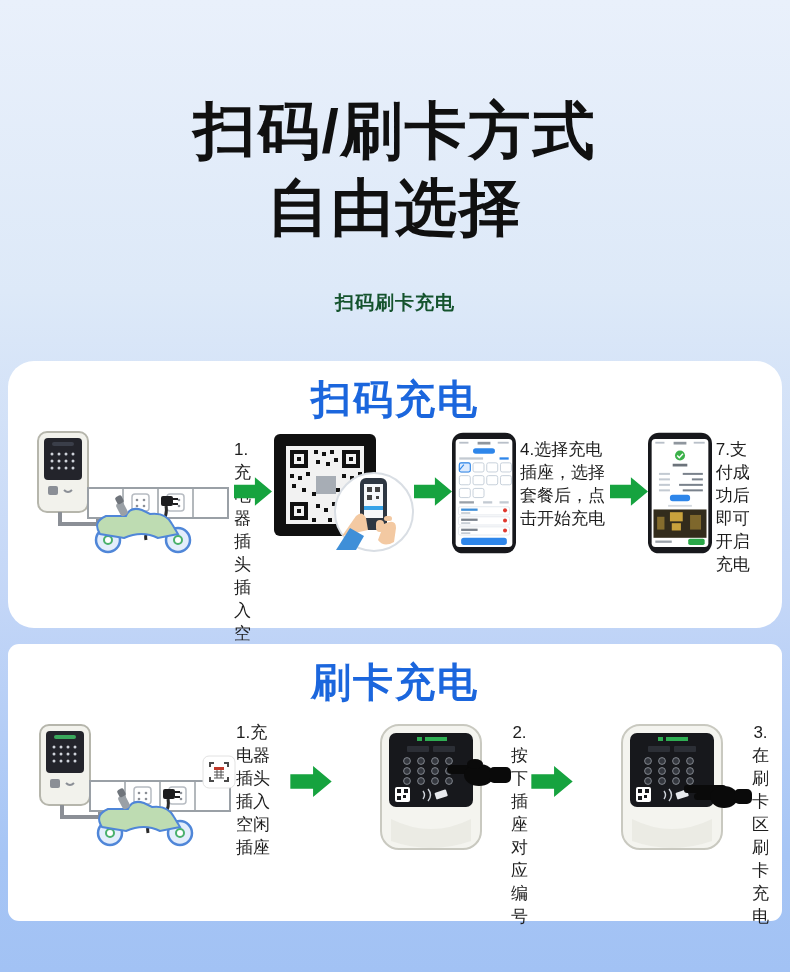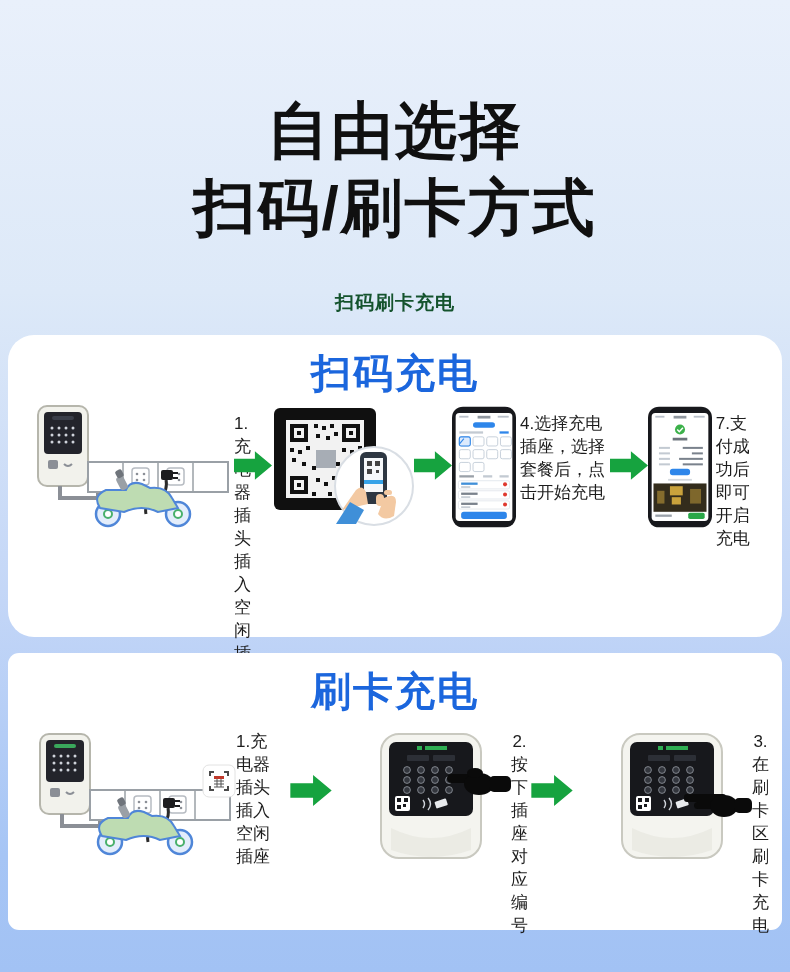--- a/index.html
+++ b/index.html
@@ -12,21 +12,21 @@
   .hero .t{
     font-size:62px;line-height:77px;font-weight:900;color:#101010;
     letter-spacing:2px;margin:0;
   }
   .hero .sub{
     margin-top:44px;font-size:19px;font-weight:700;color:#14532d;letter-spacing:1px;
   }
   .card{
     background:#ffffff;border-radius:26px;margin:0 8px;position:relative;
   }
-  .card1{margin-top:19px;height:302px;}
+  .card1{margin-top:45px;height:267px;}
   .card2{margin-top:16px;height:277px;border-radius:11px;}
   .card-header{
     text-align:center;padding-top:15px;font-size:40px;font-weight:800;
     color:#1b66dd;letter-spacing:2px;line-height:46px;
   }
   .steps{
     display:flex;align-items:flex-start;justify-content:space-between;
     padding:6px 22px 0 22px;
   }
   .step{display:flex;flex-direction:row;}
@@ -42,22 +42,22 @@
   .cap-center{text-align:center;}
   .arrow-cell{display:flex;align-items:center;flex:0 0 auto;}
   .card1 .arrow-cell{height:126px;}
   .card2 .arrow-cell{height:140px;}
   .mini-scan{position:absolute;right:-4px;top:44px;}
 </style>
 </head>
 <body>
 
 <div class="hero">
+  <div class="t">扫码/刷卡方式</div>
   <div class="t">自由选择</div>
-  <div class="t">扫码/刷卡方式</div>
   <div class="sub">扫码刷卡充电</div>
 </div>
 
 <div class="card card1">
   <div class="card-header">扫码充电</div>
   <div class="steps">
 
     <div class="step" style="width:204px">
       <div class="art">
         <svg width="200" height="124" viewBox="0 0 200 124">

